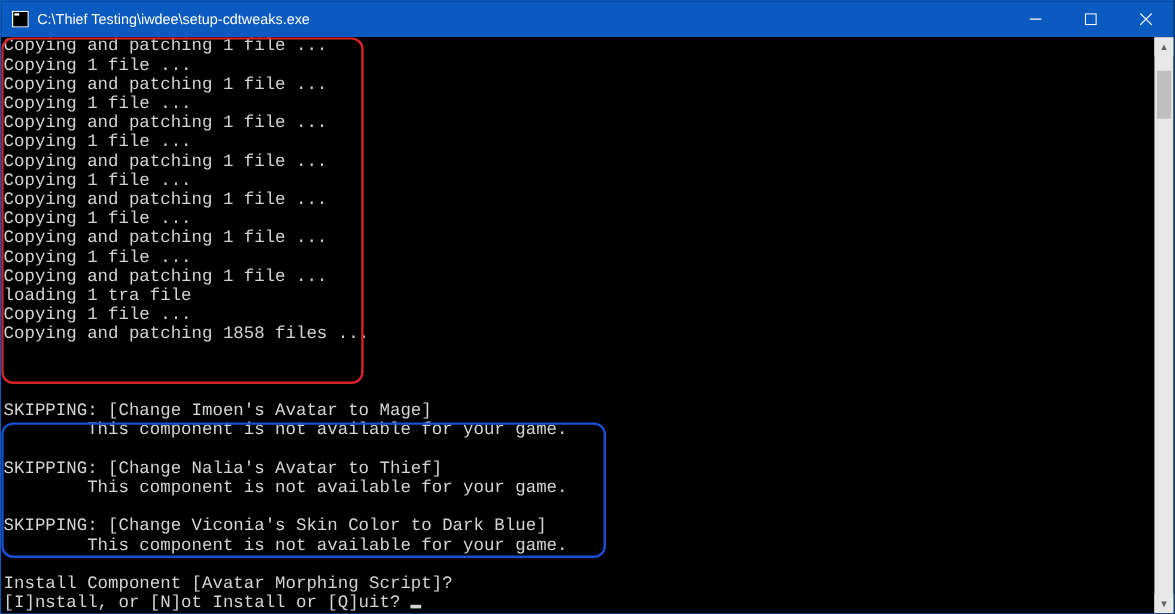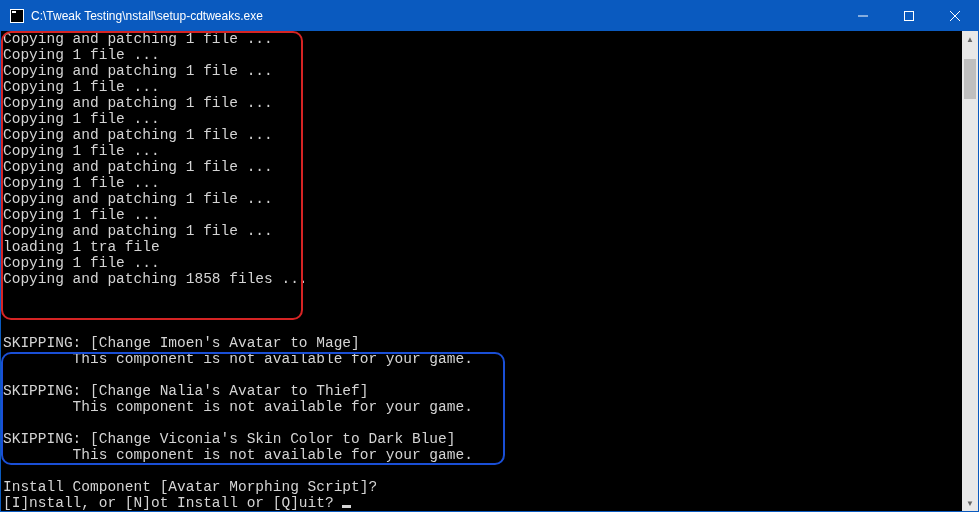--- a/index.html
+++ b/index.html
@@ -135,21 +135,21 @@
 <body>
 
 <div class="window">
   <div class="titlebar">
     <span class="title-icon">
       <svg width="14" height="14" viewBox="0 0 14 14">
         <rect x="0.5" y="0.5" width="13" height="13" fill="#000" stroke="#fff" stroke-width="1"></rect>
         <rect x="2" y="2" width="4" height="2" fill="#fff"></rect>
       </svg>
     </span>
-    <span class="title-text">C:\Tweak Testing\nstall\setup-cdtweaks.exe</span>
+    <span class="title-text">C:\Thief Testing\iwdee\setup-cdtweaks.exe</span>
     <div class="win-controls">
       <div class="win-btn">
         <svg width="10" height="10" viewBox="0 0 10 10">
             <line x1="0" y1="5" x2="10" y2="5" stroke="#fff" stroke-width="1"></line>
           </svg>
       </div>
       <div class="win-btn">
         <svg width="10" height="10" viewBox="0 0 10 10">
             <rect x="0.5" y="0.5" width="9" height="9" fill="none" stroke="#fff" stroke-width="1"></rect>
           </svg>

